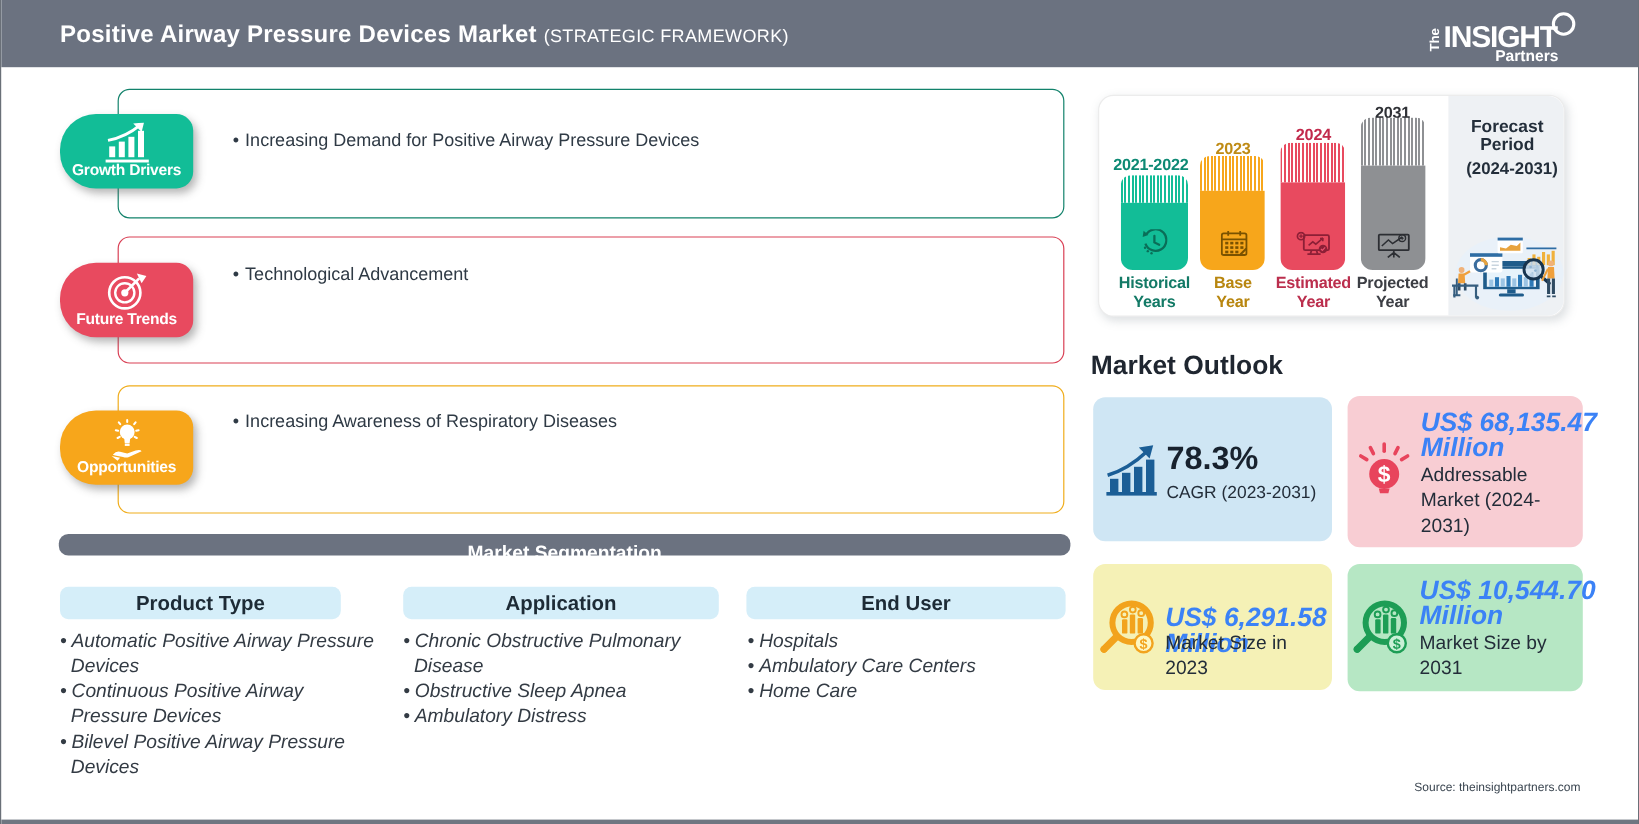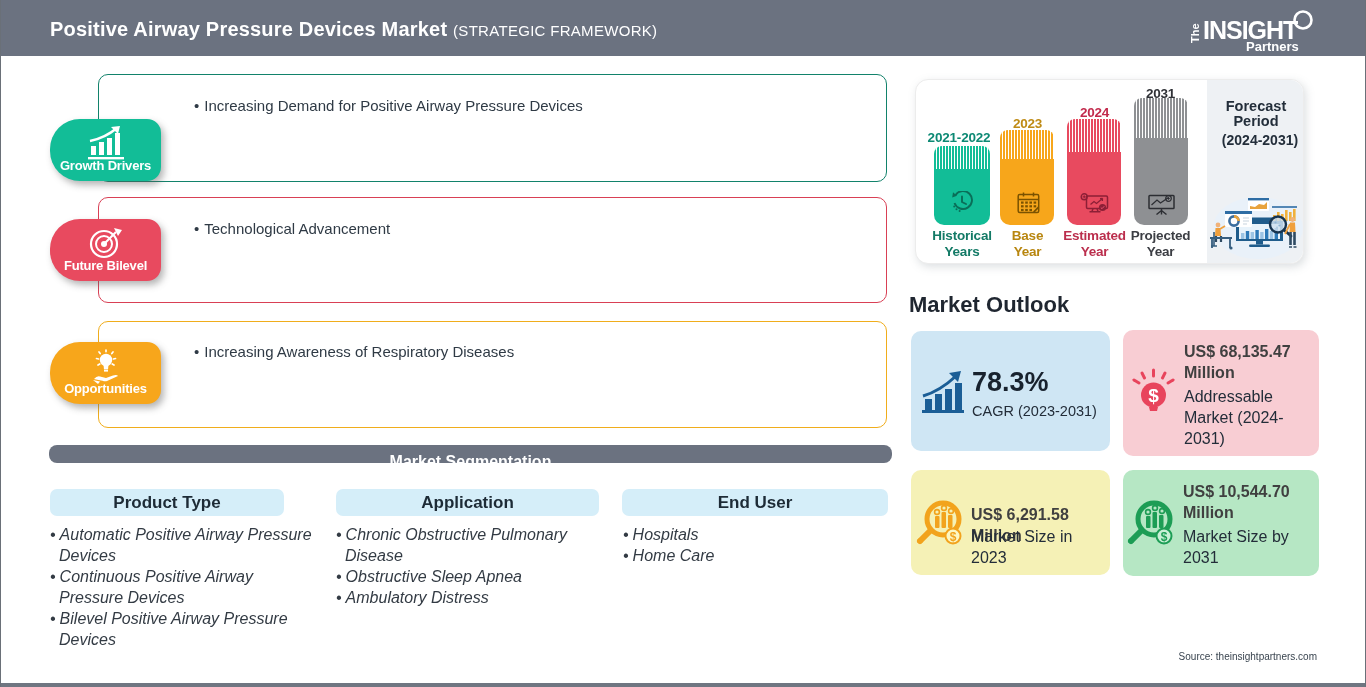--- a/index.html
+++ b/index.html
@@ -22,21 +22,21 @@
   
   .box { left:97px; width:789px; background:#fff; border-radius:10px; }
   .box1 { top:74px; height:108px; border:1px solid #12826b; }
   .box2 { top:197px; height:106px; border:1px solid #d94055; }
   .box3 { top:321px; height:107px; border:1px solid #f0ad1c; }
   .bullet { font-size:15px; color:#2f3a45; }
   .bullet .dot { margin-right:5px; }
 
   .badge { left:49px; width:111px; height:62px; border-radius:30px 14px 14px 30px;
            box-shadow:3px 4px 7px rgba(90,90,90,0.45); text-align:center; color:#fff; }
-  .badge1 { top:95px; background:#12bd97;margin-top:24px; }
+  .badge1 { top:95px; background:#12bd97; }
   .badge2 { top:219px; background:#e84a5f; }
   .badge3 { top:342px; background:#f7a61b; }
   .badge .blabel { font-size:13px; font-weight:bold; position:absolute; bottom:8px; width:100%; letter-spacing:-0.2px; }
   .badge svg { position:absolute; top:7px; left:50%; transform:translateX(-50%); }
 
   
   .segbar { left:48px; top:445px; width:843px; height:18px; background:#6b7280;
             border-radius:8px; color:#fff; font-size:16px; font-weight:bold;
             text-align:center; line-height:33px; }
   .colhead { top:489px; height:27px; background:#d5eef9; border-radius:7px;
@@ -67,21 +67,21 @@
   .barlab { font-weight:bold; font-size:13.5px; line-height:15.5px; text-align:center; letter-spacing:-0.2px; }
 
   
   .motitle { left:908px; top:292px; font-size:22px; font-weight:bold; color:#1f2630; }
   .card { border-radius:10px; }
   .cardblue  { left:910px; top:331px; width:199px; height:120px; background:#cfe6f4; }
   .cardpink  { left:1122px; top:330px; width:196px; height:126px; background:#f8cdd3; }
   .cardyel   { left:910px; top:470px; width:199px; height:105px; background:#f5f1b6; }
   .cardgreen { left:1122px; top:470px; width:196px; height:106px; background:#b6e7c4; }
   .bignum { font-size:27px; font-weight:bold; color:#18222e; }
-  .cardb { font-size:16px; font-weight:bold; color:#404040; line-height:21px; }
+  .cardb { font-size:22px; font-weight:bold; color:#3b82f6; line-height:21px;font-style:italic; }
   .cardr { font-size:16px; color:#232d39; line-height:21px; }
   .cagr { font-size:14.5px; color:#232d39; }
 
   .source { right:48px; top:651px; font-size:10px; color:#3a4550; }
   .footer { left:0; bottom:0; width:1364px; height:4px; background:#6f7681; }
 </style>
 </head>
 <body>
   <div class="abs header"></div>
   <div class="abs title">Positive Airway Pressure Devices Market <span class="sub">(STRATEGIC FRAMEWORK)</span></div>
@@ -89,21 +89,21 @@
   <svg class="abs" style="left:1190px; top:8px;" width="125" height="44" viewBox="0 0 125 44">
     <text x="8" y="35" transform="rotate(-90 8 35)" fill="#fff" font-size="11" font-weight="bold" font-family="Liberation Sans">The</text>
     <text x="12" y="31" fill="#fff" font-size="25" font-weight="bold" font-family="Liberation Sans" letter-spacing="-1">INSIGHT</text>
     <circle cx="112" cy="12" r="8.5" fill="none" stroke="#fff" stroke-width="2.6"></circle>
     <text x="55" y="43" fill="#fff" font-size="13" font-weight="bold" font-family="Liberation Sans">Partners</text>
   </svg>
 
   <div class="abs box box1"></div>
   <div class="abs box box2"></div>
   <div class="abs box box3"></div>
-  <div class="abs bullet" style="left:193px; top:97px;"><span class="dot">•</span>Increasing Demand for Positive Airway Pressure Devices</div>
+  <div class="abs bullet" style="left:193px; top:109px;"><span class="dot">•</span>Increasing Demand for Positive Airway Pressure Devices</div>
   <div class="abs bullet" style="left:193px; top:220px;"><span class="dot">•</span>Technological Advancement</div>
   <div class="abs bullet" style="left:193px; top:343px;"><span class="dot">•</span>Increasing Awareness of Respiratory Diseases</div>
 
   <div class="abs badge badge1">
     <svg width="38" height="34" viewBox="0 0 38 34">
       <rect x="4" y="20" width="5" height="9" fill="#fff"></rect>
       <rect x="12" y="16" width="5" height="13" fill="#fff"></rect>
       <rect x="20" y="12" width="5" height="17" fill="#fff"></rect>
       <rect x="28" y="7" width="5" height="22" fill="#fff"></rect>
       <path d="M3 15 Q18 12 30 2" stroke="#fff" stroke-width="2.4" fill="none"></path>
@@ -113,21 +113,21 @@
     <div class="blabel">Growth Drivers</div>
   </div>
   <div class="abs badge badge2">
     <svg width="36" height="34" viewBox="0 0 36 34">
       <circle cx="16" cy="18" r="13" fill="none" stroke="#fff" stroke-width="2.2"></circle>
       <circle cx="16" cy="18" r="8" fill="none" stroke="#fff" stroke-width="2"></circle>
       <circle cx="16" cy="18" r="3" fill="#fff"></circle>
       <path d="M16 18 L28 6" stroke="#fff" stroke-width="2.2"></path>
       <path d="M26 2 L34 4 L30 10 Z" fill="#fff"></path>
     </svg>
-    <div class="blabel">Future Bilevel</div>
+    <div class="blabel">Future Trends</div>
   </div>
   <div class="abs badge badge3">
     <svg width="40" height="36" viewBox="0 0 40 36">
       <circle cx="20" cy="11" r="6.2" fill="#fff"></circle>
       <path d="M17.5 16 L22.5 16 L22 20.5 L18 20.5 Z" fill="#fff"></path>
       <rect x="18" y="21" width="4" height="1.6" fill="#fff"></rect>
       <g stroke="#fff" stroke-width="1.7" stroke-linecap="round">
         <path d="M20 1 L20 2.6"></path>
         <path d="M13 3 L14.2 4.5"></path>
         <path d="M27 3 L25.8 4.5"></path>
@@ -151,20 +151,21 @@
     <div class="li">Continuous Positive Airway Pressure Devices</div>
     <div class="li">Bilevel Positive Airway Pressure Devices</div>
   </div>
   <div class="abs list l2">
     <div class="li">Chronic Obstructive Pulmonary Disease</div>
     <div class="li">Obstructive Sleep Apnea</div>
     <div class="li">Ambulatory Distress</div>
   </div>
   <div class="abs list l3">
     <div class="li">Hospitals</div>
+    <div class="li">Ambulatory Care Centers</div>
     <div class="li">Home Care</div>
   </div>
 
   <div class="abs chartcard"></div>
   <div class="abs forecast"></div>
   <div class="abs fctext">Forecast<br>Period</div>
   <div class="abs fctext2">(2024-2031)</div>
 
   <div class="abs yearlab" style="left:910px; top:130px; width:96px; color:#0d8974;">2021-2022</div>
   <div class="abs yearlab" style="left:973px; top:116px; width:107px; color:#bf8b15;">2023</div>

